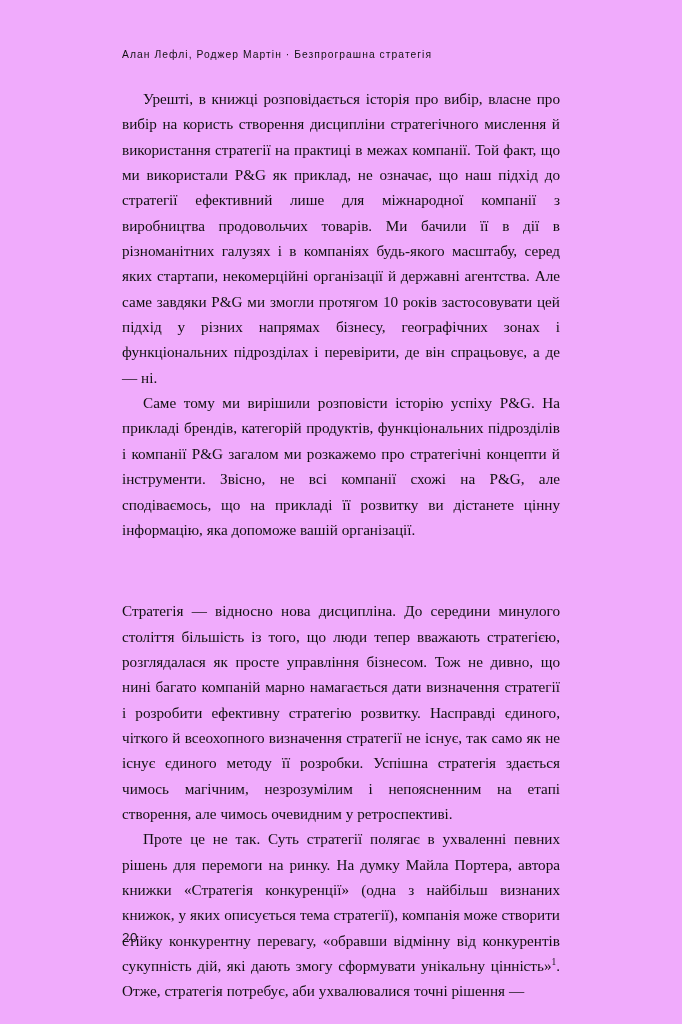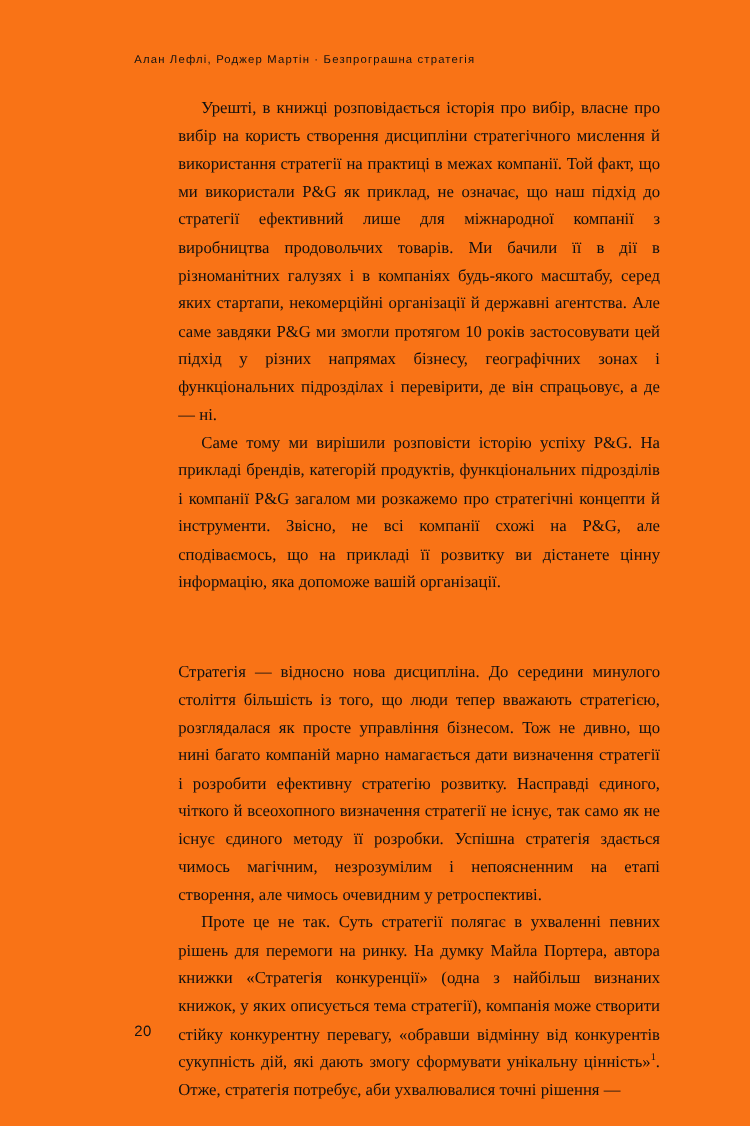--- a/index.html
+++ b/index.html
@@ -14,21 +14,21 @@
     overflow: hidden;
     position: relative;
     font-family: "Liberation Serif", "DejaVu Serif", serif;
     color: #0b0b0b;
     -webkit-font-smoothing: antialiased;
   }
 
   .page {
     position: absolute;
     inset: 0;
-    background: #f97316;
+    background: #f0abfc;
   }
 
   
   .running-head {
     position: absolute;
     left: 122px;
     top: 49px;
     width: 440px;
     font-family: "Liberation Sans", "DejaVu Sans", sans-serif;
     font-size: 10.3px;
@@ -38,21 +38,20 @@
     white-space: nowrap;
     text-transform: none;
   }
 
   
   .column {
     position: absolute;
     left: 122px;
     top: 86px;
     width: 438px;
-    margin-left: 40px;
   }
 
   p.body {
     margin: 0;
     text-align: justify;
     text-justify: inter-word;
     font-size: 15.2px;
     line-height: 25.35px;
     text-indent: 21px;
     hyphens: manual;

